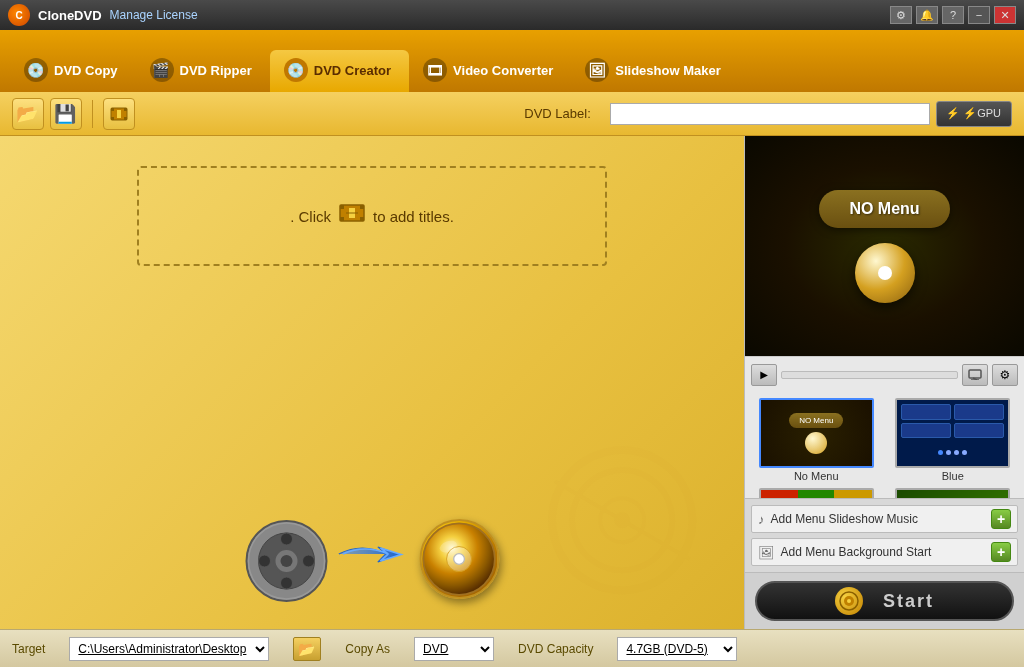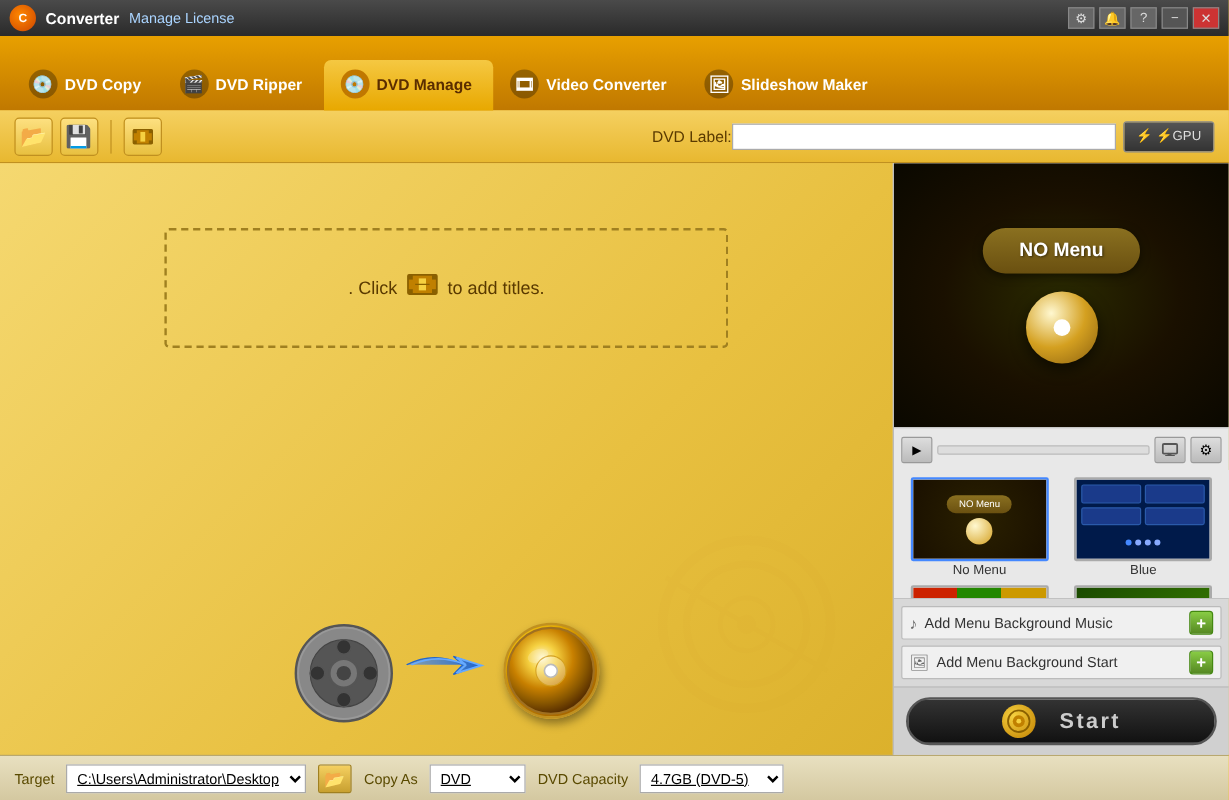--- a/index.html
+++ b/index.html
@@ -83,21 +83,21 @@
       width: 32px; height: 32px;
       background: linear-gradient(to bottom, #fde080, #e8c040);
       border: 1px solid #c09020;
       border-radius: 4px;
       cursor: pointer;
       display: flex; align-items: center; justify-content: center;
       font-size: 18px;
     }
     .toolbar-divider { width: 1px; height: 28px; background: #c09020; margin: 0 4px; }
     .toolbar-spacer { flex: 1; }
-    .dvd-label-area { display: flex; align-items: center; gap: 0; }
+    .dvd-label-area { display: flex; align-items: center; gap: 19px; }
     .dvd-label-text { color: #5a3a00; font-size: 13px; }
     .dvd-label-input {
       width: 320px; height: 22px;
       background: white;
       border: 1px solid #aaa;
       padding: 2px 4px;
       font-size: 12px;
     }
     .gpu-btn {
       height: 26px; padding: 2px 10px;
@@ -119,21 +119,20 @@
 
     
     .left-panel {
       flex: 1;
       padding: 20px;
       display: flex;
       flex-direction: column;
       align-items: center;
       justify-content: flex-start;
       position: relative;
-      margin-top: 24px;
     }
 
     .drop-area {
       width: 470px;
       height: 100px;
       border: 2px dashed #a08020;
       border-radius: 4px;
       display: flex;
       align-items: center;
       justify-content: center;
@@ -439,21 +438,21 @@
     }
 
     
     .status-bar {
       height: 38px;
       background: linear-gradient(to bottom, #e8e0c0, #d4c8a0);
       border-top: 1px solid #b8a870;
       display: flex;
       align-items: center;
       padding: 0 12px;
-      gap: 10px;
+      gap: 24px;
     }
     .status-label { color: #5a4a00; font-size: 12px; }
     .status-select {
       height: 24px;
       background: white;
       border: 1px solid #aaa;
       padding: 0 4px;
       font-size: 12px;
       cursor: pointer;
       text-decoration: underline;
@@ -477,21 +476,21 @@
     .menu-templates::-webkit-scrollbar-thumb { background: #aaa; border: 1px solid #999; }
   </style>
 </head>
 <body>
 
 <div class="title-bar">
   <div class="title-bar-left">
     <div class="title-bar-logo">
       <span>C</span>
     </div>
-    <span class="title-bar-title">Converter</span>
+    <span class="title-bar-title">CloneDVD</span>
     <span class="title-bar-link">Manage License</span>
   </div>
   <div class="title-bar-controls">
     <button class="title-bar-btn">⚙</button>
     <button class="title-bar-btn">🔔</button>
     <button class="title-bar-btn">?</button>
     <button class="title-bar-btn minimize">−</button>
     <button class="title-bar-btn close">✕</button>
   </div>
 </div>
@@ -500,21 +499,21 @@
   <div class="nav-tab">
     <div class="nav-tab-icon">💿</div>
     <span>DVD Copy</span>
   </div>
   <div class="nav-tab">
     <div class="nav-tab-icon">🎬</div>
     <span>DVD Ripper</span>
   </div>
   <div class="nav-tab active">
     <div class="nav-tab-icon">💿</div>
-    <span>DVD Manage</span>
+    <span>DVD Creator</span>
   </div>
   <div class="nav-tab">
     <div class="nav-tab-icon">🎞</div>
     <span>Video Converter</span>
   </div>
   <div class="nav-tab">
     <div class="nav-tab-icon">🖼</div>
     <span>Slideshow Maker</span>
   </div>
 </div>
@@ -694,21 +693,21 @@
         <div class="menu-template-thumb">
           <div class="thumb-green"></div>
         </div>
 
       </div>
     </div>
 
     <div class="right-bottom">
       <div class="add-music-row">
         <span class="add-row-icon">♪</span>
-        <span class="add-row-text">Add Menu Background Music</span>
+        <span class="add-row-text">Add Menu Slideshow Music</span>
         <button class="add-row-btn">+</button>
       </div>
       <div class="add-image-row">
         <span class="add-row-icon">🖼</span>
         <span class="add-row-text">Add Menu Background Start</span>
         <button class="add-row-btn">+</button>
       </div>
     </div>
 
     <div class="start-btn-area">

